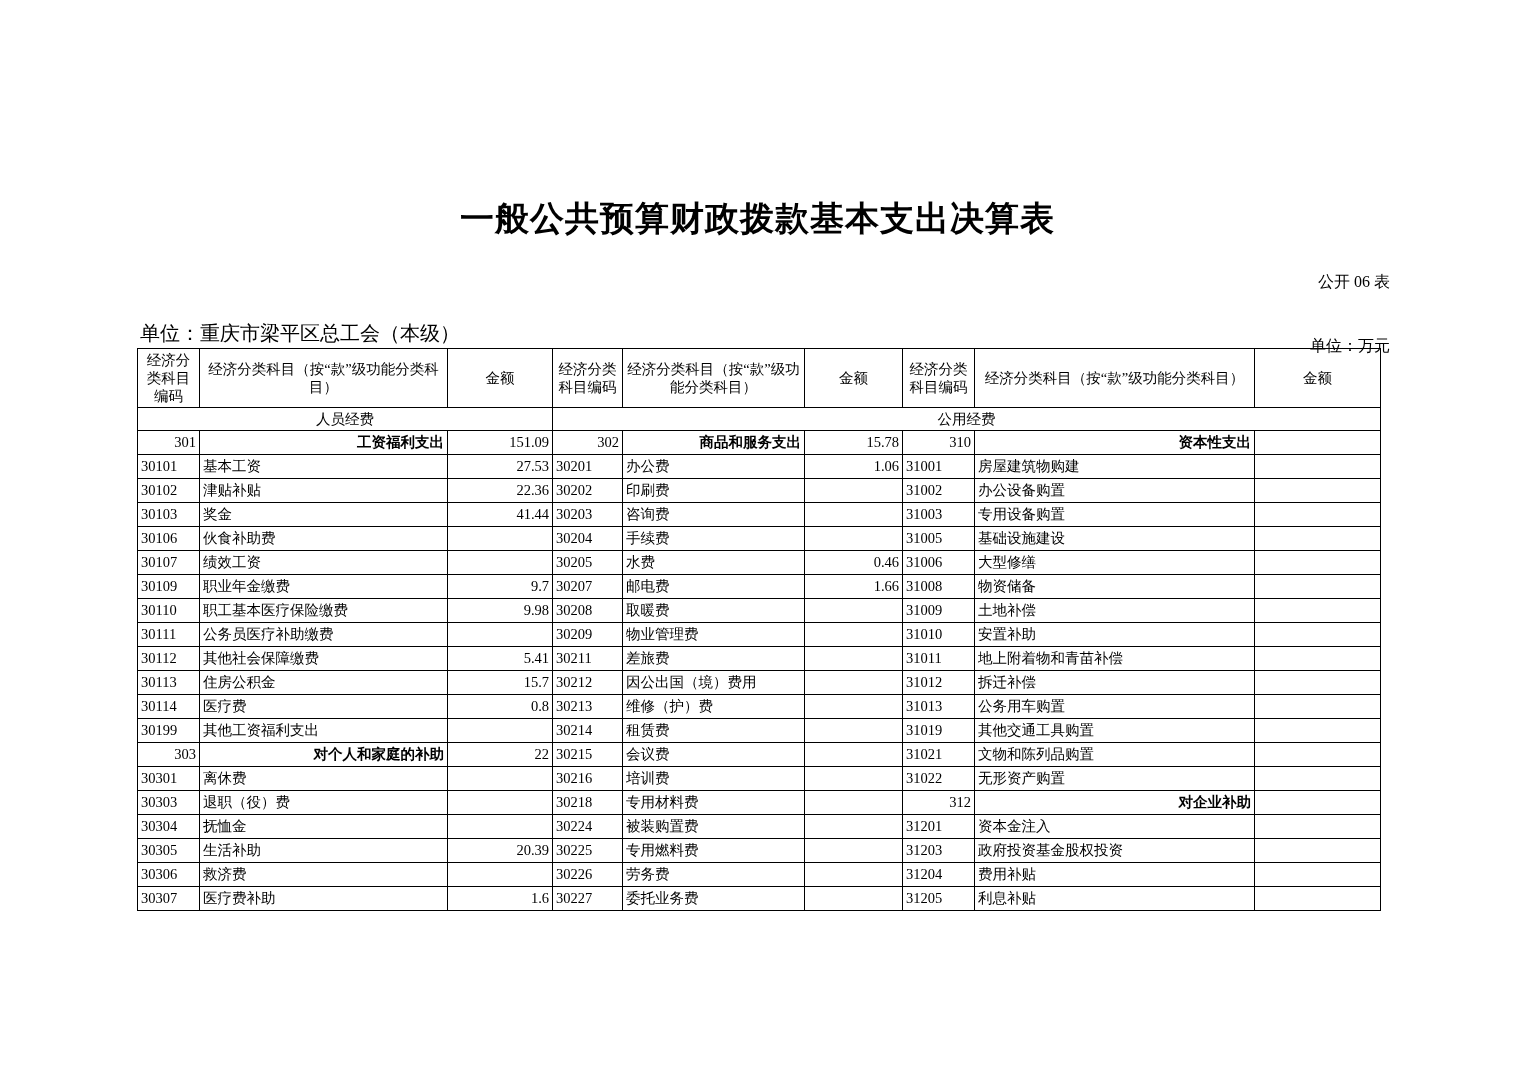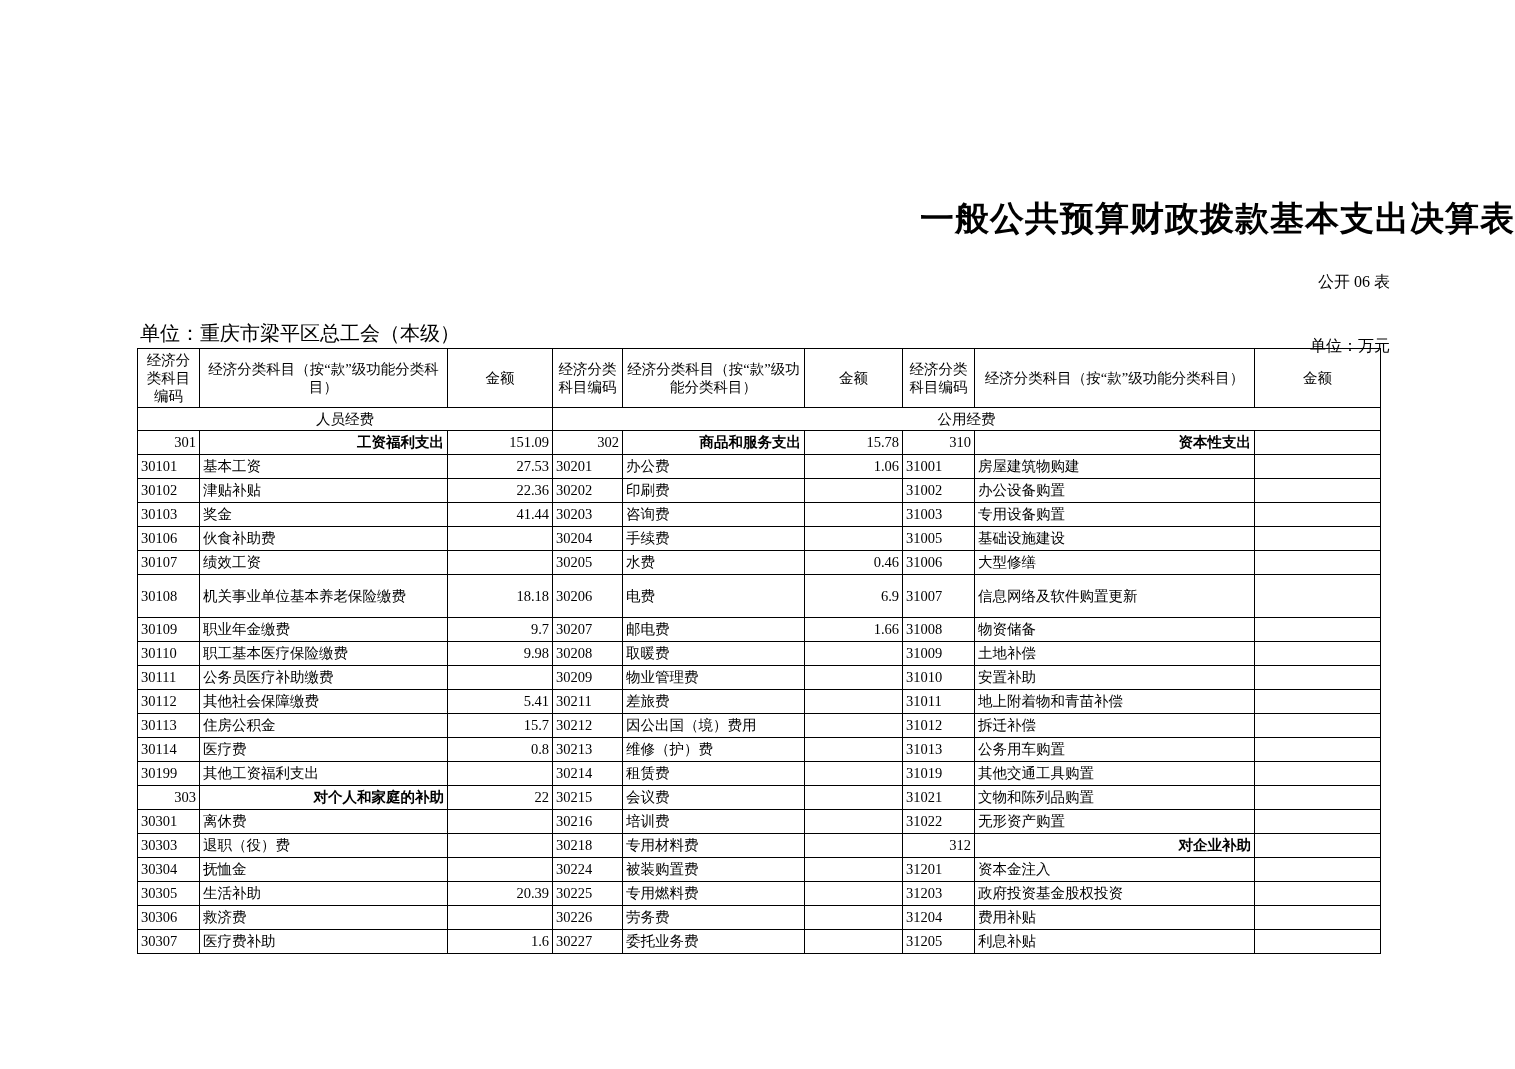--- a/index.html
+++ b/index.html
@@ -18,21 +18,21 @@
   .page {
     position: relative;
     width: 1515px;
     height: 1069px;
   }
   .doc-title {
     position: absolute;
     top: 196px;
     left: 0;
     width: 1515px;
-    text-align: right;
+    text-align: center;
     font-size: 34px;
     font-weight: bold;
     letter-spacing: 1px;
     font-family: "Liberation Serif", "DejaVu Serif", serif;
   }
   .form-code {
     position: absolute;
     top: 272px;
     right: 125px;
     font-size: 16px;
@@ -214,31 +214,20 @@
           <td class="name">绩效工资</td>
           <td class="amt"></td>
           <td class="code">30205</td>
           <td class="name">水费</td>
           <td class="amt">0.46</td>
           <td class="code">31006</td>
           <td class="name">大型修缮</td>
           <td class="amt"></td>
         </tr>
         <tr>
-          <td class="code tall">30108</td>
-          <td class="name tall">机关事业单位基本养老保险缴费</td>
-          <td class="amt tall">18.18</td>
-          <td class="code tall">30206</td>
-          <td class="name tall">电费</td>
-          <td class="amt tall">6.9</td>
-          <td class="code tall">31007</td>
-          <td class="name tall">信息网络及软件购置更新</td>
-          <td class="amt tall"></td>
-        </tr>
-        <tr>
           <td class="code">30109</td>
           <td class="name">职业年金缴费</td>
           <td class="amt">9.7</td>
           <td class="code">30207</td>
           <td class="name">邮电费</td>
           <td class="amt">1.66</td>
           <td class="code">31008</td>
           <td class="name">物资储备</td>
           <td class="amt"></td>
         </tr>

